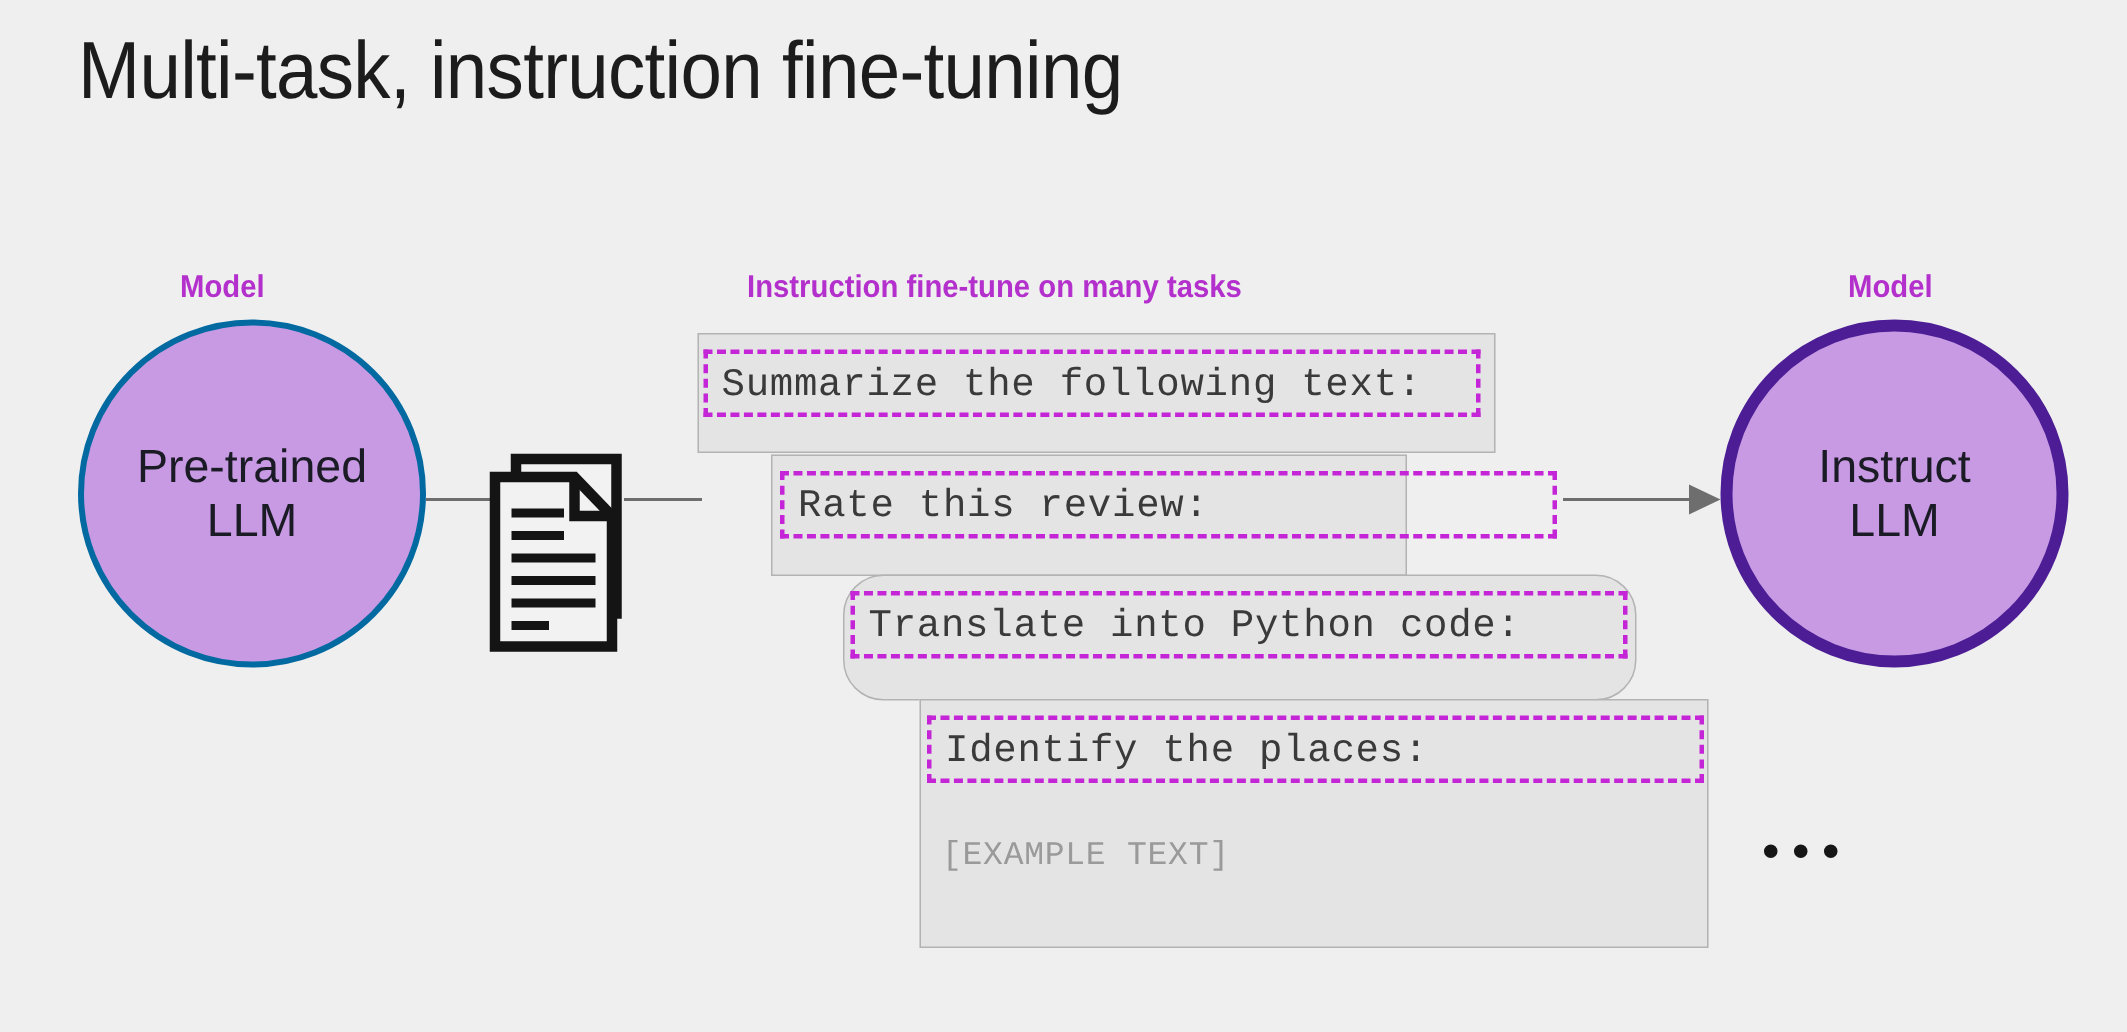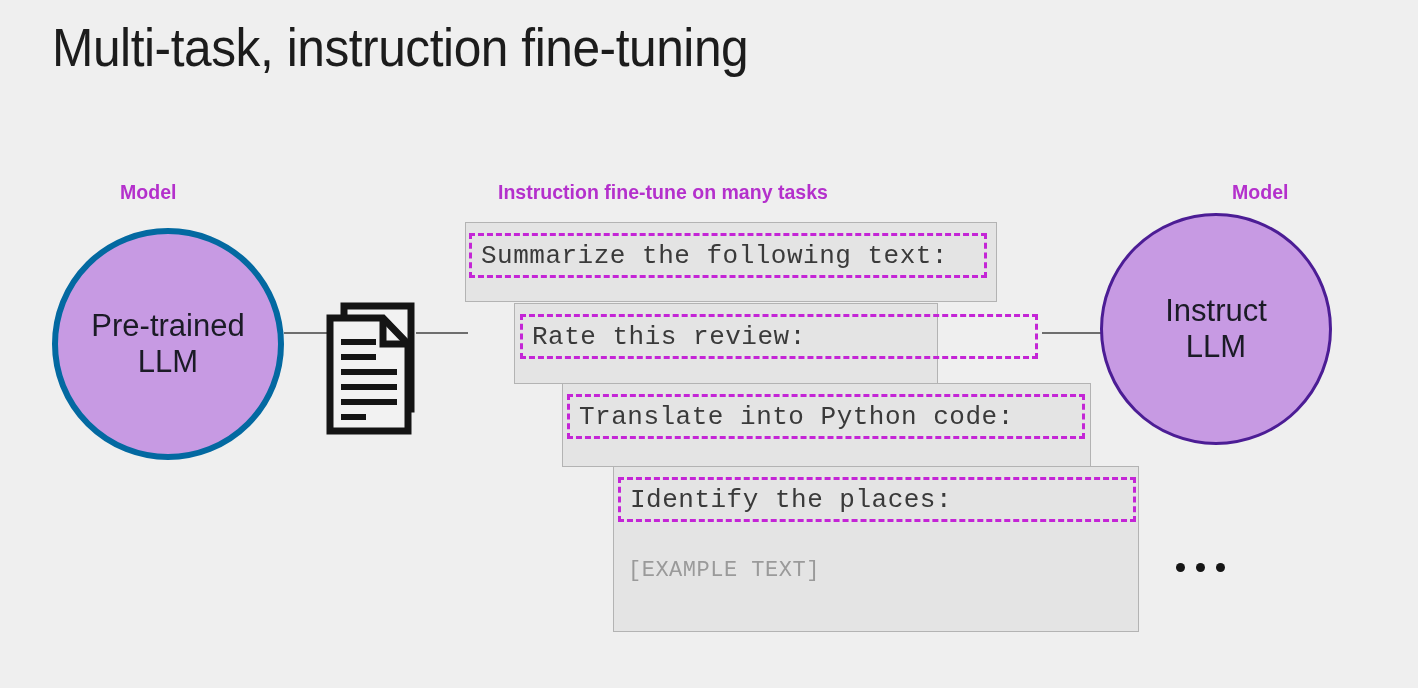--- a/index.html
+++ b/index.html
@@ -56,32 +56,32 @@
     justify-content: center;
     text-align: center;
     color: #1b1b26;
     font-family: "Liberation Sans Narrow", "Liberation Sans", sans-serif;
     font-size: 31px;
     line-height: 1.17;
     font-weight: 400;
   }
   #circle-pretrained {
     left: 52px;
-    top: 228px;
-    width: 232px;
-    height: 232px;
-    border: 6px solid #0369a1;
-    box-sizing: border-box;
-  }
-  #circle-instruct {
-    left: 1100px;
     top: 213px;
     width: 232px;
     height: 232px;
-    border: 3px solid #4c1d95;
+    border: 4px solid #0369a1;
+    box-sizing: border-box;
+  }
+  #circle-instruct {
+    left: 1147px;
+    top: 213px;
+    width: 232px;
+    height: 232px;
+    border: 8px solid #4c1d95;
     box-sizing: border-box;
   }
   .circle-line { display: block; }
 
   
   .connector {
     position: absolute;
     background: #6e6e6e;
     height: 2px;
   }
@@ -135,21 +135,21 @@
     position: absolute;
     font-family: "Liberation Mono", "DejaVu Sans Mono", monospace;
     font-size: 22px;
     color: #9a9a9a;
     white-space: nowrap;
     letter-spacing: 0.5px;
   }
 
   #card-0 { left: 465px; top: 222px;  width: 532px; height: 80px; }
   #card-1 { left: 514px; top: 303px;  width: 424px; height: 81px; }
-  #card-2 { left: 562px; top: 383px;  width: 529px; height: 84px; }
+  #card-2 { left: 562px; top: 383px;  width: 529px; height: 84px; border-radius: 27px; }
   #card-3 { left: 613px; top: 466px;  width: 526px; height: 166px; }
 
   #dash-0 { left: 3px;  top: 10px; width: 518px; height: 45px; }
   #dash-1 { left: 5px;  top: 10px; width: 518px; height: 45px; }
   #dash-2 { left: 4px;  top: 10px; width: 518px; height: 45px; }
   #dash-3 { left: 4px;  top: 10px; width: 518px; height: 45px; text-align: center; }
 
   #ex-0 { left: 14px; top: 91px; }
   #ex-1 { left: 14px; top: 124px; }
 

